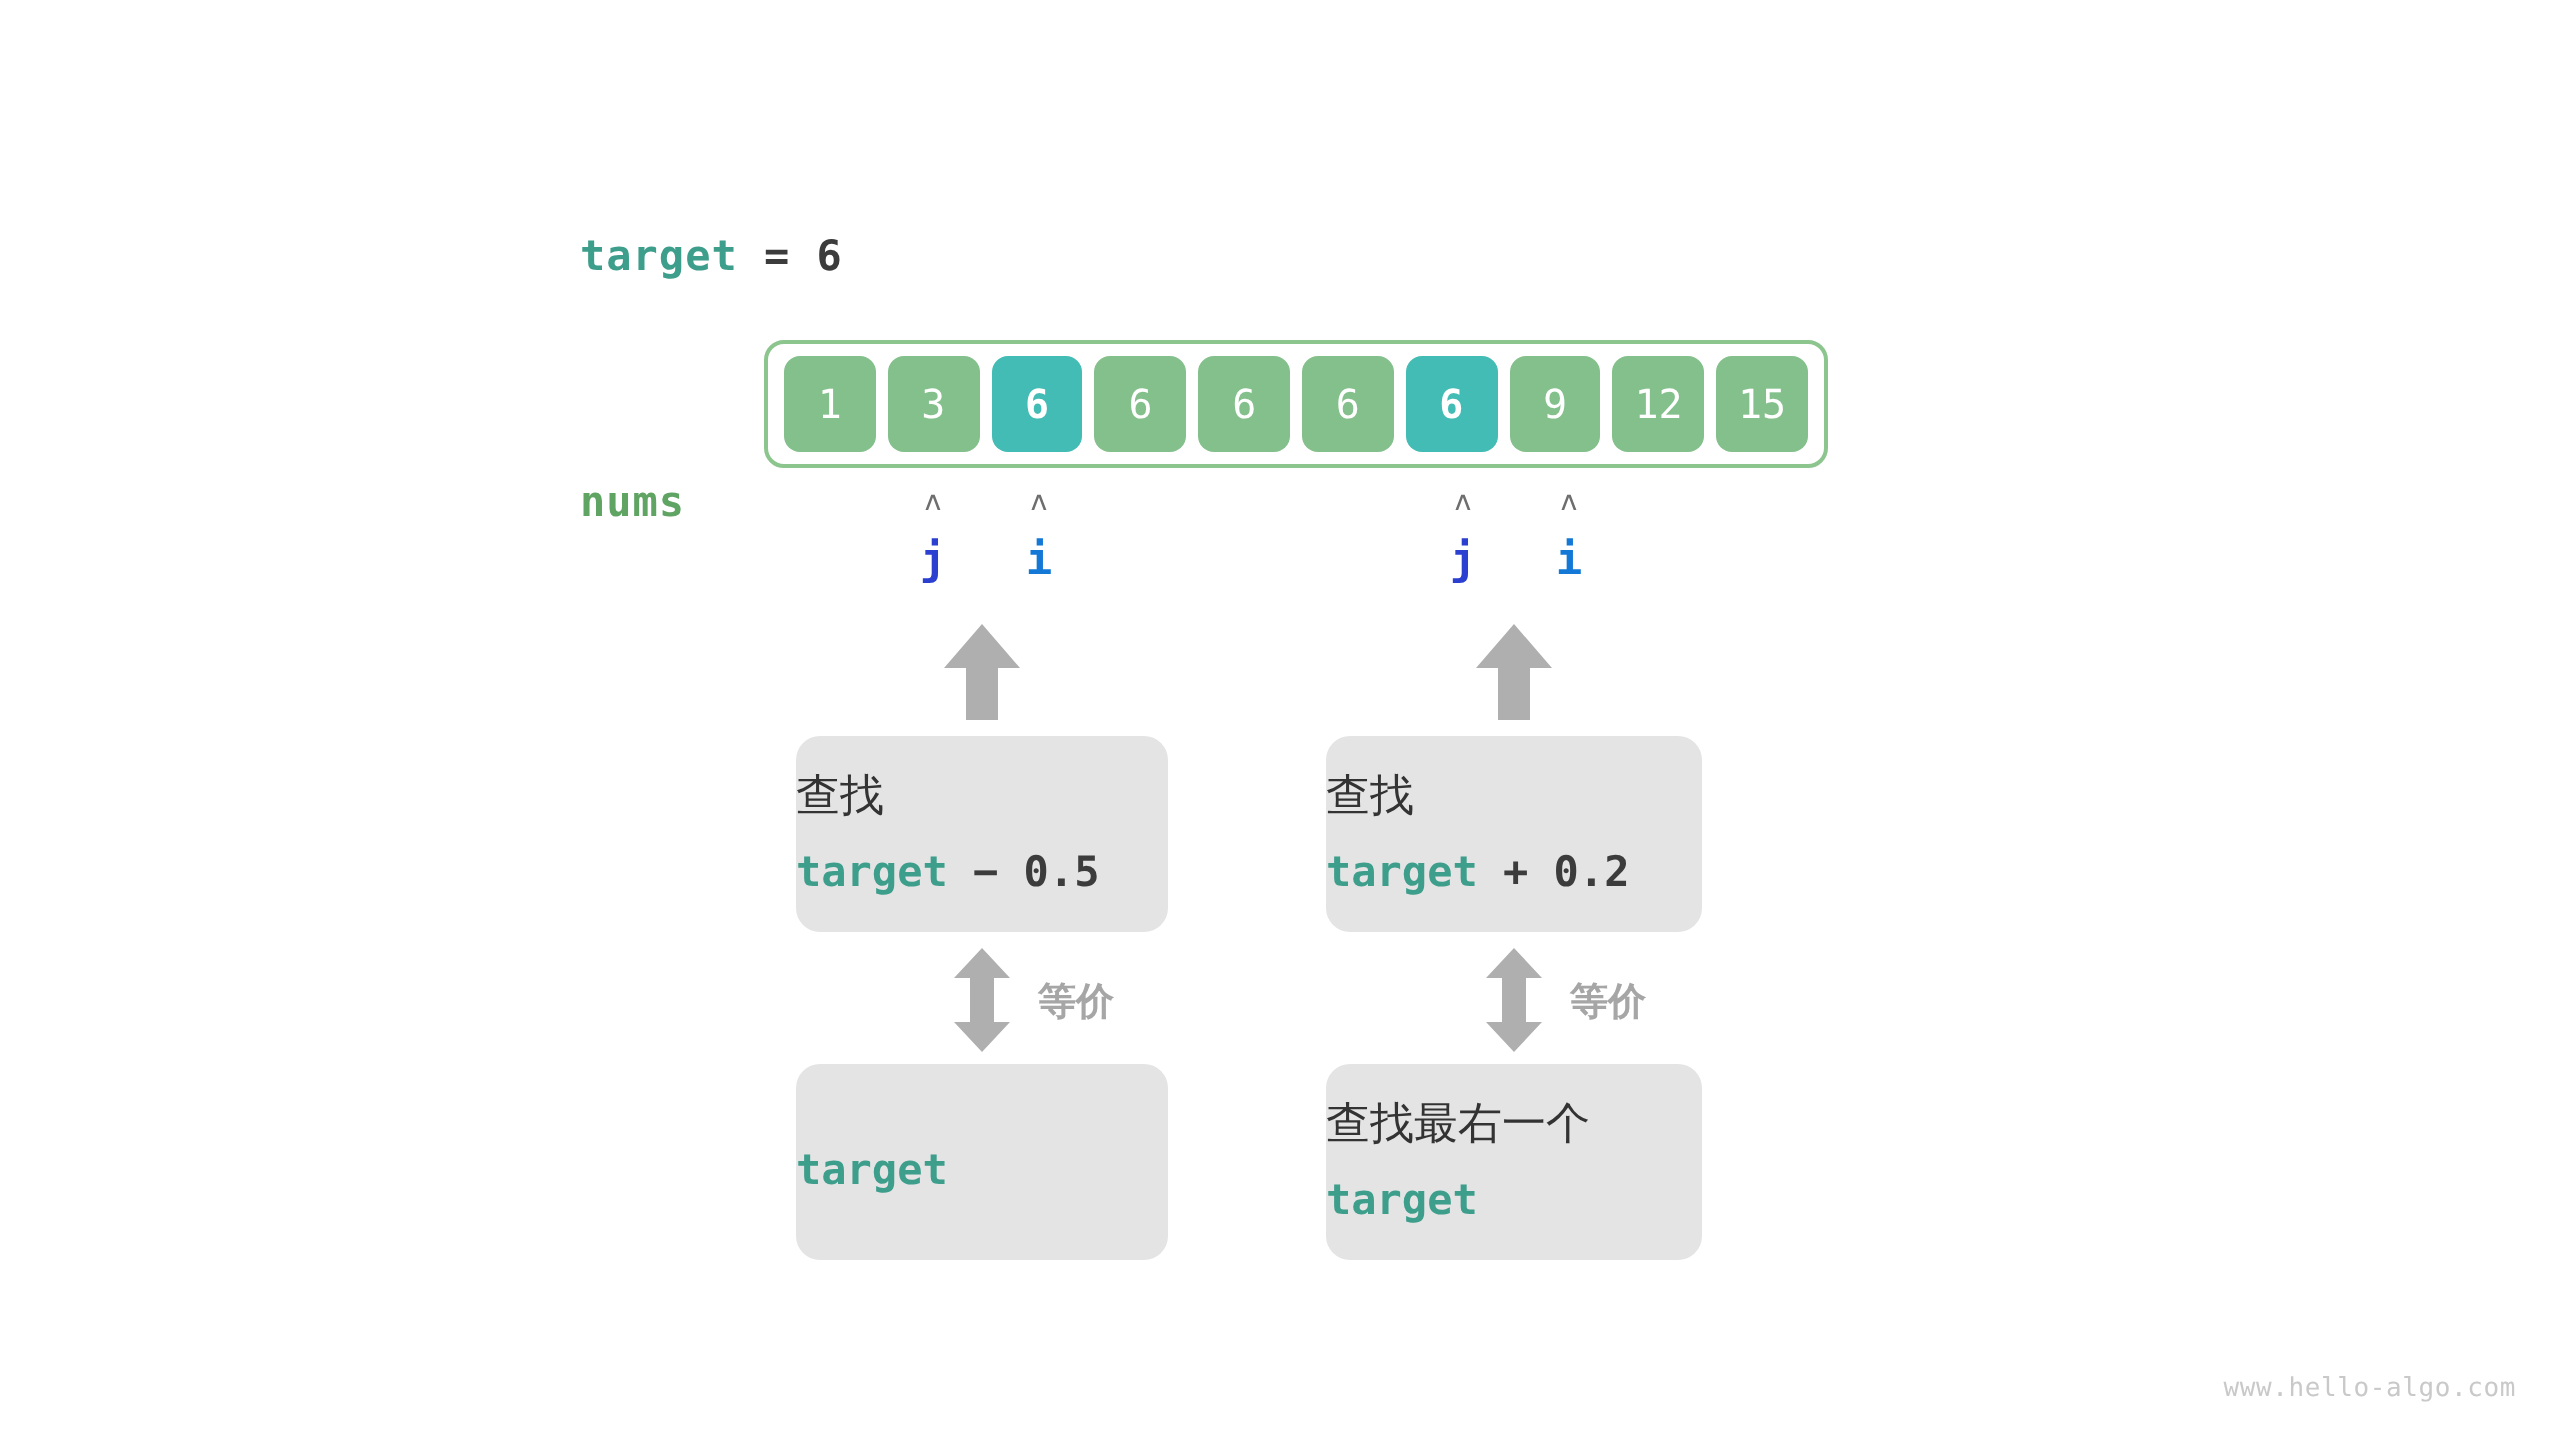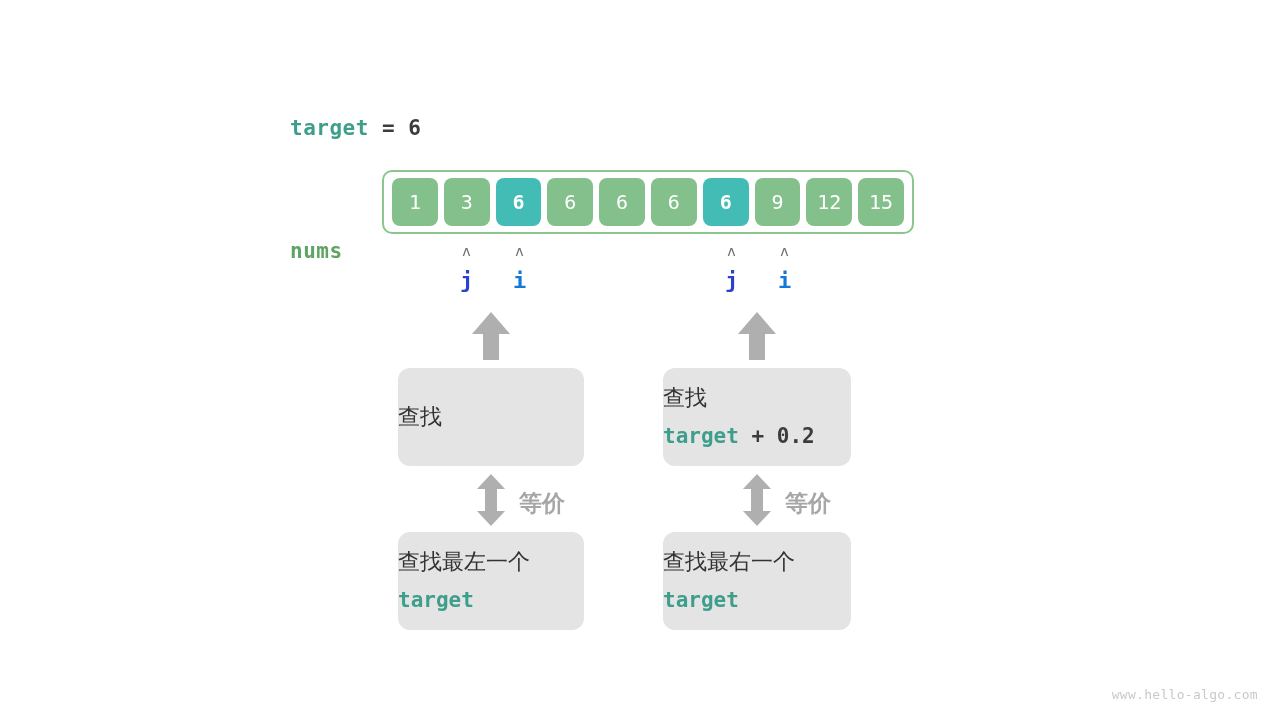--- a/index.html
+++ b/index.html
@@ -128,21 +128,21 @@
   
   .dbl-arrow {
     position: absolute;
     width: 28px;
     height: 52px;
   }
   .dbl-arrow svg { display: block; }
   .equiv-label {
     position: absolute;
     font-family: "Liberation Sans", "DejaVu Sans", sans-serif;
-    font-size: 23px;
+    font-size: 19px;
     font-weight: bold;
     color: #A6A6A6;
     white-space: nowrap;
   }
 
   
   .box {
     position: absolute;
     background: #E4E4E4;
     border-radius: 12px;
@@ -222,31 +222,31 @@
     </div>
 
   <div class="up-arrow" style="left:472px; top:312px;">
     <svg width="38" height="48" viewBox="0 0 38 48">
       <path d="M19 0 L38 22 L27 22 L27 48 L11 48 L11 22 L0 22 Z" fill="#AFAFAF"></path>
     </svg>
   </div>
 
   <div class="box" style="left:398px; top:368px; width:186px; height:98px;">
     <div class="line-cn">查找</div>
+    <div class="line-code"><span class="kw-teal">target</span><span class="kw-dark"> − 0.5</span></div>
   </div>
 
   <div class="dbl-arrow" style="left:477px; top:474px;">
     <svg width="28" height="52" viewBox="0 0 28 52">
       <path d="M14 0 L28 15 L20 15 L20 37 L28 37 L14 52 L0 37 L8 37 L8 15 L0 15 Z" fill="#AFAFAF"></path>
     </svg>
   </div>
   <div class="equiv-label" style="left:519px; top:488px;">等价</div>
 
   <div class="box" style="left:398px; top:532px; width:186px; height:98px;">
-    <div class="line-cn">查找最左一个</div>
     <div class="line-code"><span class="kw-teal">target</span></div>
   </div>
 
   <div class="up-arrow" style="left:738px; top:312px;">
     <svg width="38" height="48" viewBox="0 0 38 48">
       <path d="M19 0 L38 22 L27 22 L27 48 L11 48 L11 22 L0 22 Z" fill="#AFAFAF"></path>
     </svg>
   </div>
 
   <div class="box" style="left:663px; top:368px; width:188px; height:98px;">

